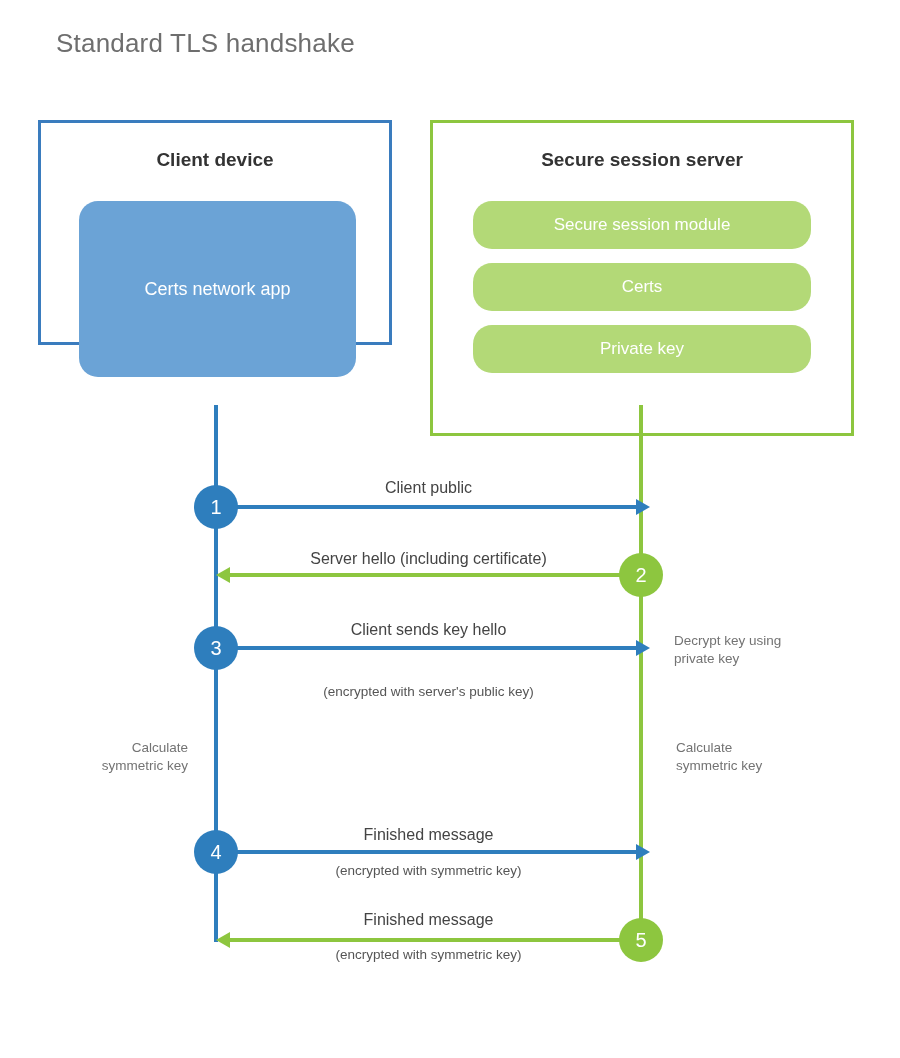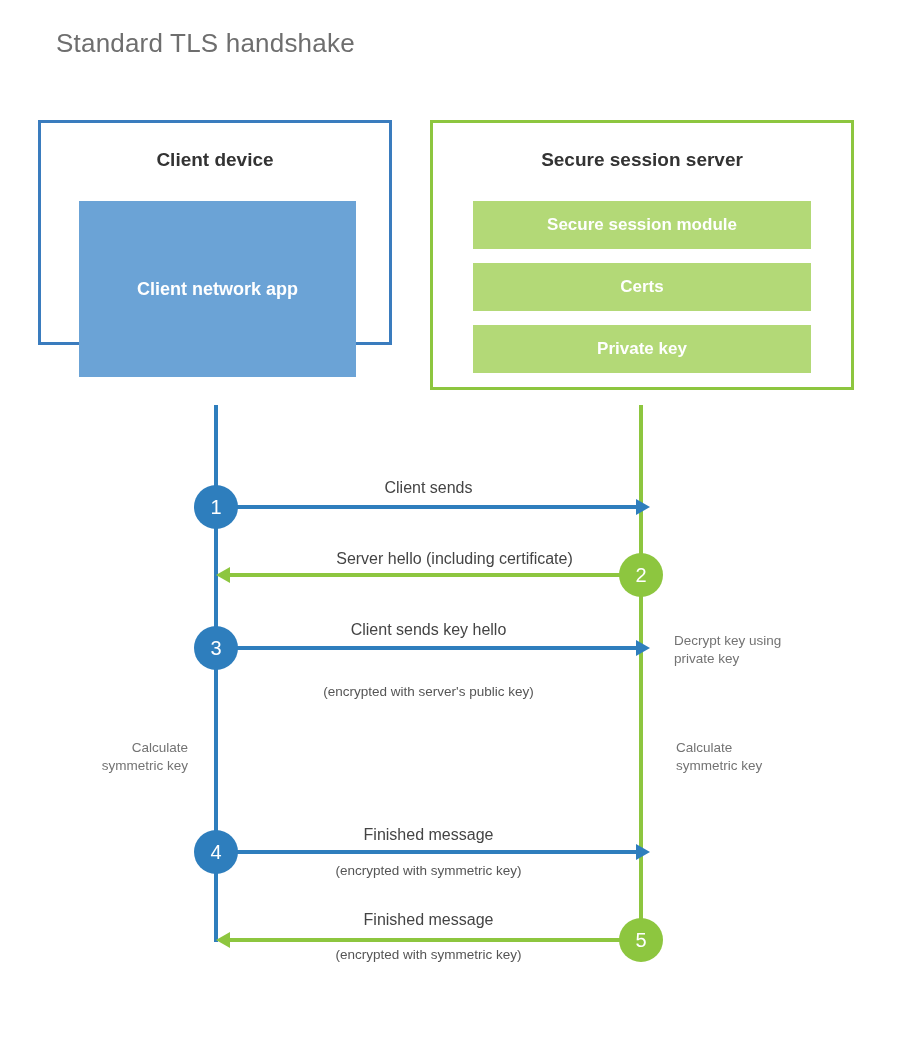--- a/index.html
+++ b/index.html
@@ -43,21 +43,21 @@
     left: 38px;
     top: 120px;
     width: 354px;
     height: 225px;
     border: 3px solid #3a7cbe;
   }
   .entity-box.server {
     left: 430px;
     top: 120px;
     width: 424px;
-    height: 270px;
+    height: 316px;
     border: 3px solid #8dc63f;
   }
   .entity-title {
     position: absolute;
     left: 0;
     right: 0;
     top: 26px;
     text-align: center;
     font-size: 19px;
     font-weight: 700;
@@ -65,23 +65,24 @@
   }
 
   
   .component {
     position: absolute;
     display: flex;
     align-items: center;
     justify-content: center;
     color: #ffffff;
     font-size: 17px;
-    font-weight: 700;
+    font-weight: 400;
     box-sizing: border-box;
     text-align: center;
+    border-radius: 19px;
   }
   .component.client-app {
     left: 38px;
     top: 78px;
     width: 277px;
     height: 176px;
     background: #6ba3d6;
     line-height: 1.35;
     font-size: 18px;
     padding: 0 10px;
@@ -184,40 +185,40 @@
 </style>
 </head>
 <body>
 
 <div id="canvas">
 
   <div class="page-title">Standard TLS handshake</div>
 
   <div class="entity-box client">
     <div class="entity-title">Client device</div>
-    <div class="component client-app">Client network app</div>
+    <div class="component client-app">Certs network app</div>
   </div>
 
   <div class="entity-box server">
     <div class="entity-title">Secure session server</div>
     <div class="component server-bar b0">Secure session module</div>
     <div class="component server-bar b1">Certs</div>
     <div class="component server-bar b2">Private key</div>
   </div>
 
   <div class="lifeline client-line"></div>
   <div class="lifeline server-line"></div>
 
-  <div class="msg-label" style="left:218px; top:479px; width:421px;">Client sends</div>
+  <div class="msg-label" style="left:218px; top:479px; width:421px;">Client public</div>
   <div class="arrow blue" style="left:218px; top:505px; width:419px;">
     <span class="head right"></span>
   </div>
   <div class="step-circle blue" style="left:194px; top:485px;">1</div>
 
-  <div class="msg-label" style="left:218px; top:550px; width:421px;padding-left:26px;">Server hello (including certificate)</div>
+  <div class="msg-label" style="left:218px; top:550px; width:421px;">Server hello (including certificate)</div>
   <div class="arrow green" style="left:229px; top:573px; width:410px;">
     <span class="head left"></span>
   </div>
   <div class="step-circle green" style="left:619px; top:553px;">2</div>
 
   <div class="msg-label" style="left:218px; top:621px; width:421px;">Client sends key hello</div>
   <div class="arrow blue" style="left:230px; top:646px; width:407px;">
     <span class="head right"></span>
   </div>
   <div class="msg-sublabel" style="left:218px; top:684px; width:421px;">(encrypted with server's public key)</div>

